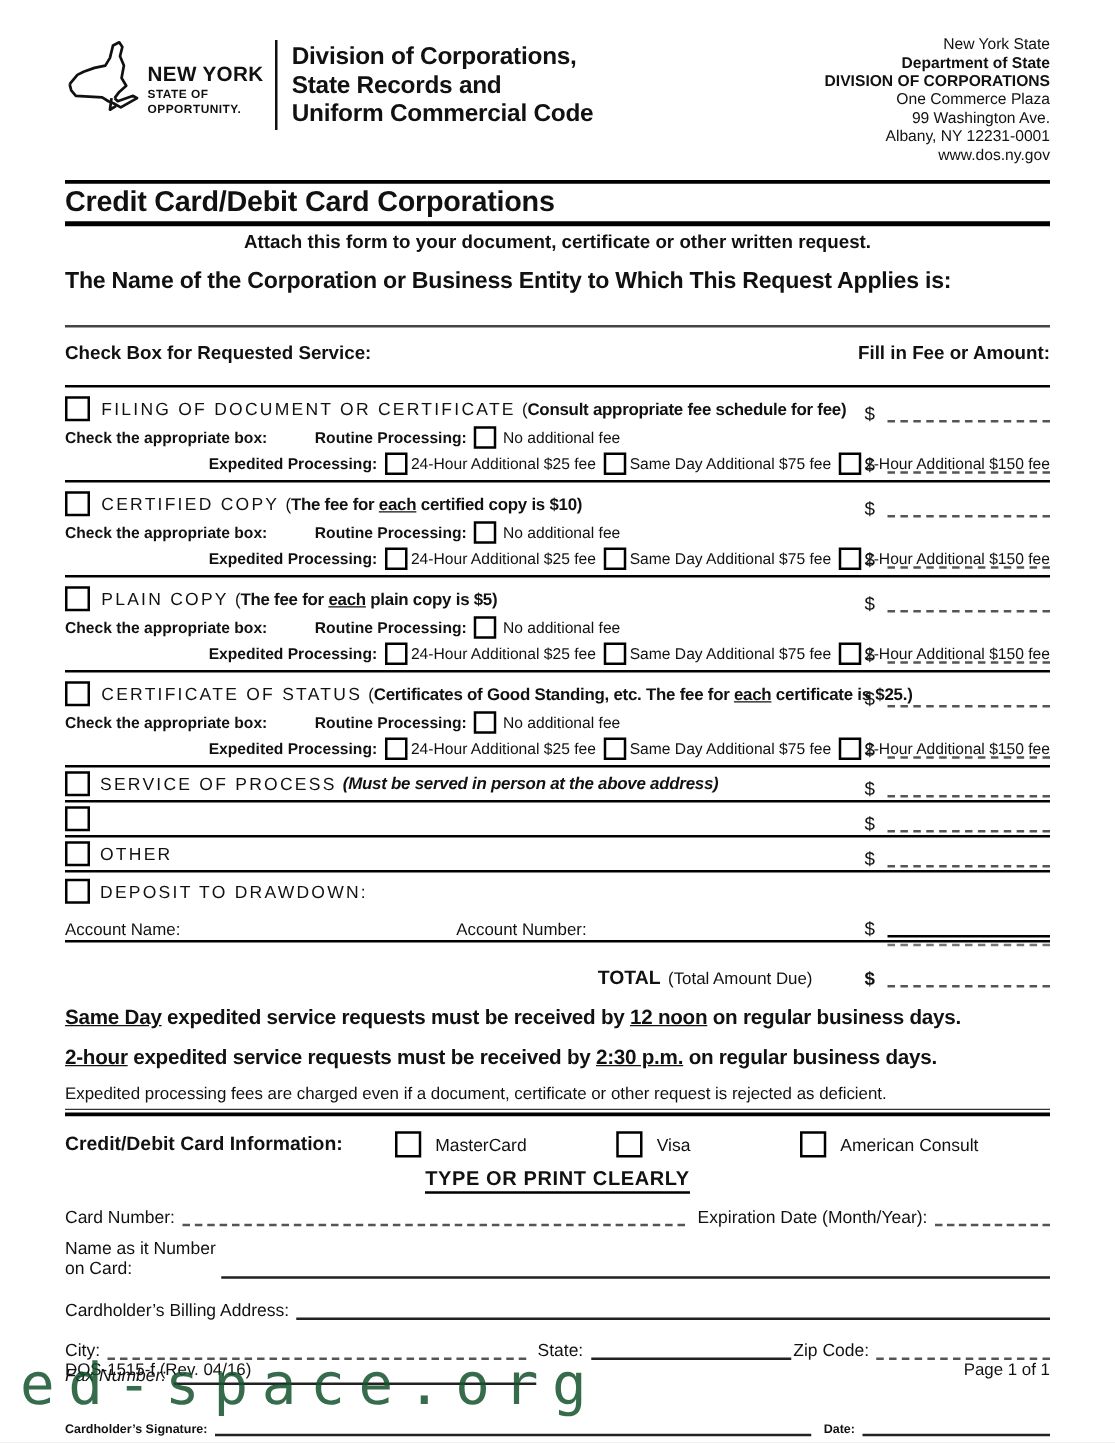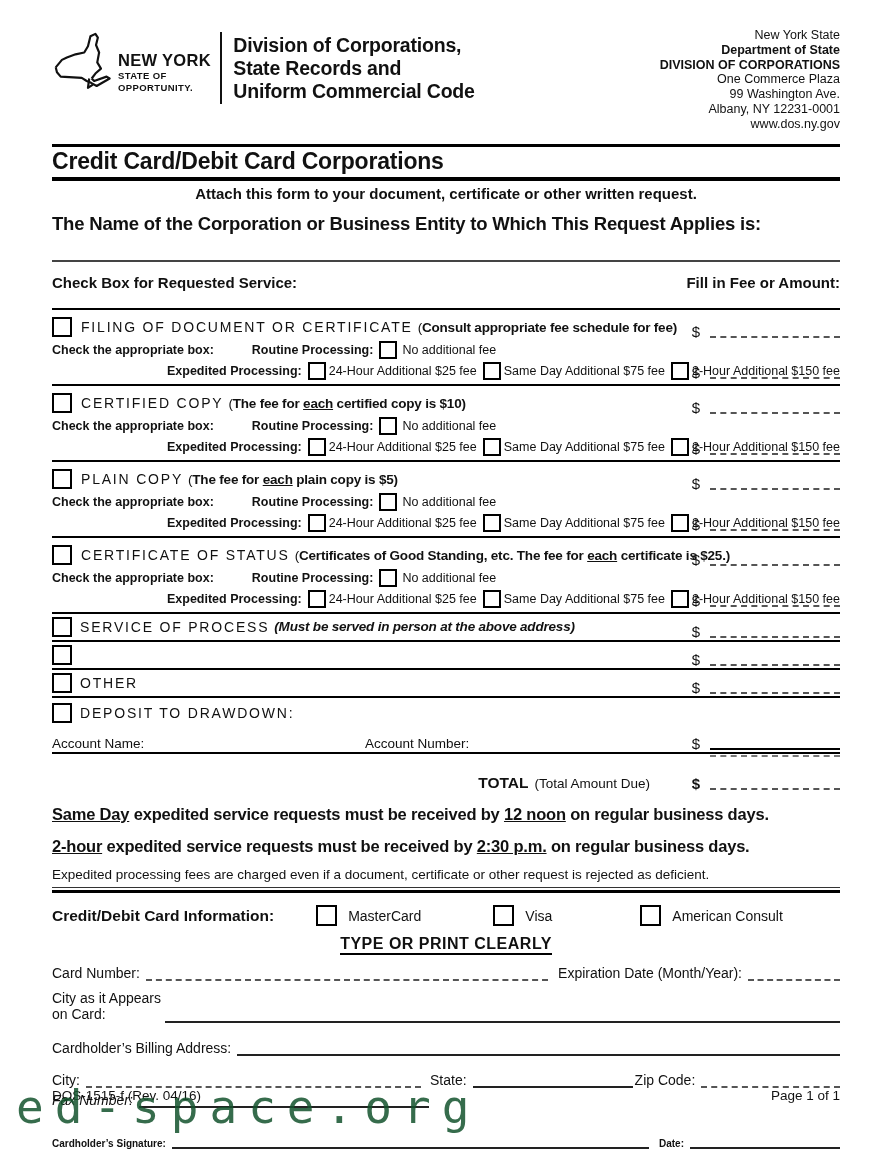--- a/index.html
+++ b/index.html
@@ -340,21 +340,21 @@
 
     <div class="frow" style="margin-top:12px;">
       <span class="lab">Card Number:</span>
       <span class="ln-d grow"></span>
       <span class="lab" style="padding-left:10px;">Expiration Date (Month/Year):</span>
       <span class="ln-d" style="width:92px;"></span>
     </div>
 
     <div class="namecard">
       <span class="two">
-          <div>City as it Appears</div>
+          <div>Name as it Number</div>
           <div>on Card:</div>
         </span>
       <span class="ln-s grow"></span>
     </div>
 
     <div class="frow" style="margin-top:17px;">
       <span class="lab">Cardholder’s Billing Address:</span>
       <span class="ln-s grow"></span>
     </div>
 

